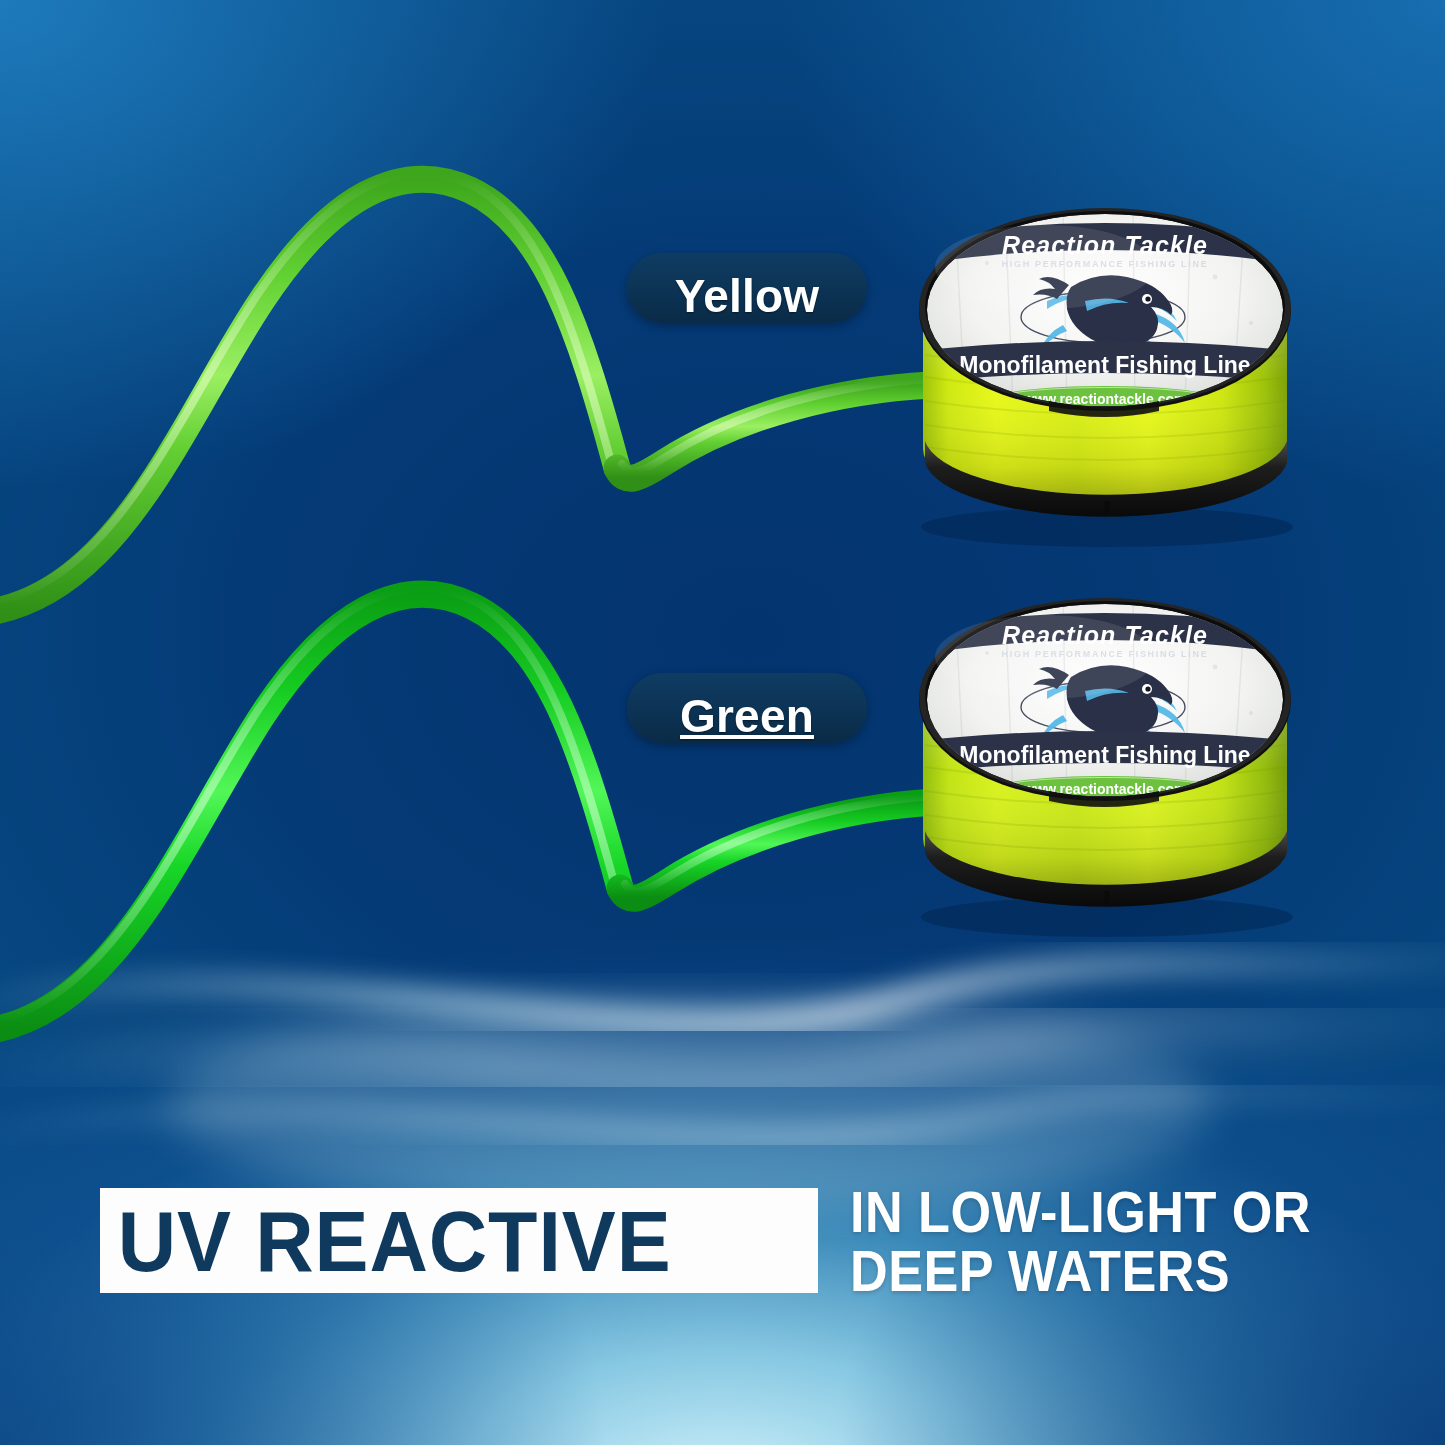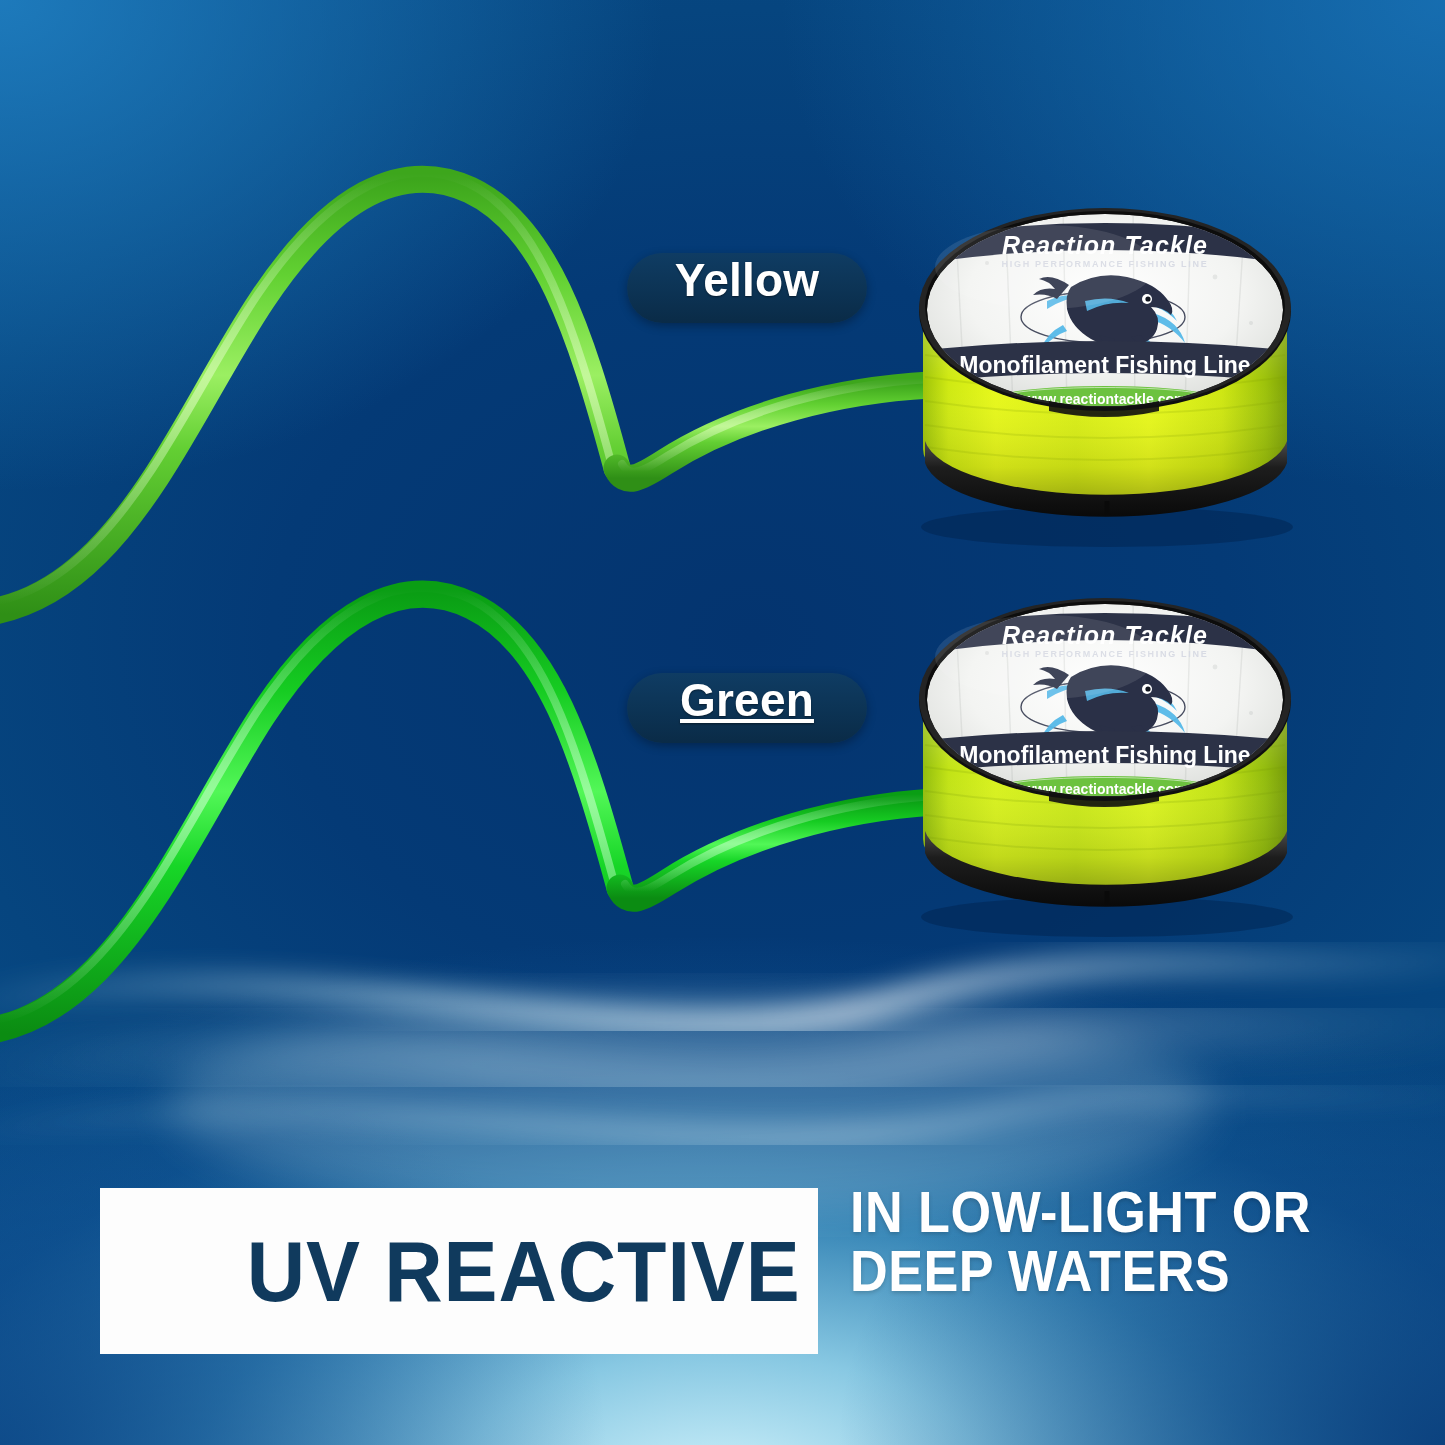--- a/index.html
+++ b/index.html
@@ -57,21 +57,21 @@
     opacity: .9;
   }
 
   
   .lines-svg { position: absolute; inset: 0; }
 
   
   .pill {
     position: absolute;
     display: flex;
-    align-items: flex-start;
+    align-items: flex-end;
     justify-content: center;
     background: linear-gradient(180deg, #0f3c63 0%, #0c3354 55%, #0a2b47 100%);
     border-radius: 999px;
     box-shadow: 0 3px 10px rgba(0,0,0,.30);
     color: #ffffff;
     font-weight: bold;
     letter-spacing: .2px;
     text-shadow: 0 1px 2px rgba(0,0,0,.45);
   }
   #pill-yellow { left: 627px; top: 253px; width: 240px; height: 70px; font-size: 46px; }
@@ -80,23 +80,23 @@
   
   .spool { position: absolute; }
   #spool-yellow { left: 895px; top: 205px; width: 420px; height: 345px; }
   #spool-green  { left: 895px; top: 595px; width: 420px; height: 345px; }
 
   
   #banner { position: absolute; left: 0; top: 1178px; width: 1445px; height: 160px; }
   #uv-box {
     position: absolute;
     left: 100px; top: 10px;
-    width: 718px; height: 166px;
+    width: 718px; height: 105px;
     background: #fdfdfd;
-    display: flex; align-items: center; justify-content: flex-end;
+    display: flex; align-items: center; justify-content: flex-start;
   }
   #uv-text {
     color: #103a5d;
     font-size: 86px;
     font-weight: bold;
     letter-spacing: 1px;
     transform: scaleX(0.94);
     white-space: nowrap;
     line-height: 1;
   }

